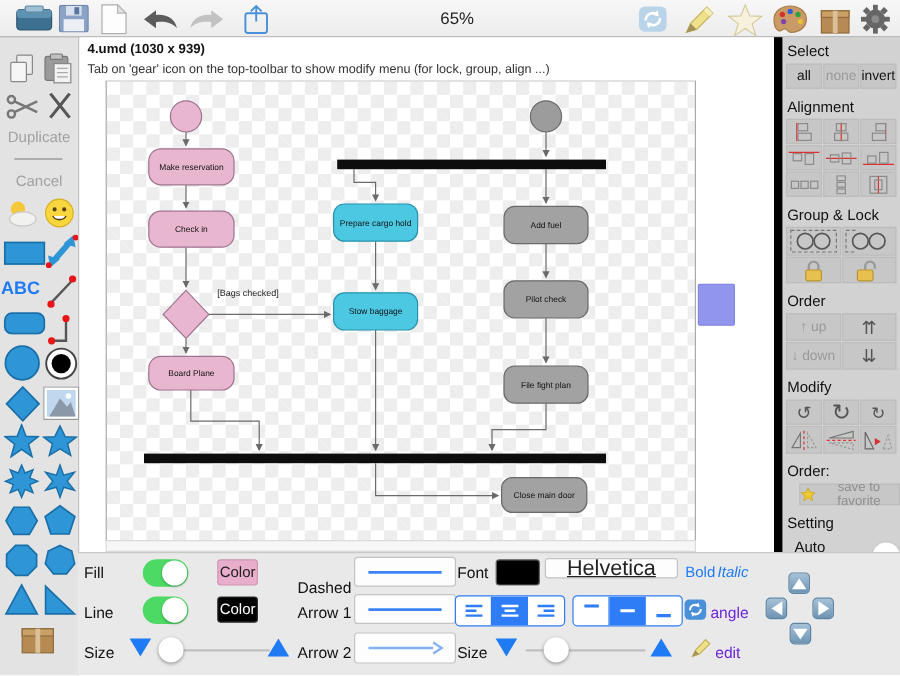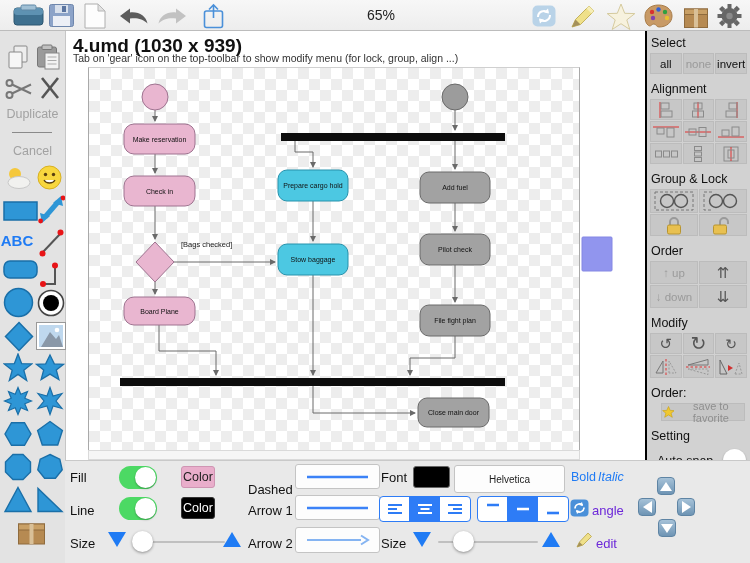--- a/index.html
+++ b/index.html
@@ -8,31 +8,31 @@
   button{font-family:"Liberation Sans",sans-serif;border:none;background:none;padding:0;margin:0;cursor:pointer;}
   
   #topbar{position:absolute;left:0;top:0;width:750px;height:30px;background:linear-gradient(#f7f7f7,#ededed);border-bottom:1px solid #bcbcbc;z-index:20;}
   #zoomlevel{position:absolute;left:345px;top:7px;width:50px;text-align:right;font-size:14px;color:#222;}
   
   #lsb{position:absolute;left:0;top:30px;width:65px;height:533px;background:#e3e3e3;border-right:1px solid #c6c6c6;border-top:1px solid #a8a8a8;z-index:15;}
   .lsb-text{position:absolute;width:65px;text-align:center;font-size:12.5px;color:#a2a2a2;}
   .abc{color:#1f7bf4;font-weight:bold;font-size:15px;}
   
   #canvas{position:absolute;left:65px;top:30px;width:580px;height:430px;background:#fff;z-index:1;}
-  #doc-title{position:absolute;left:8px;top:5px;font-size:19px;font-weight:bold;color:#111;}
+  #doc-title{position:absolute;left:8px;top:5px;font-size:11px;font-weight:bold;color:#111;}
   #doc-subtitle{position:absolute;left:8px;top:22px;font-size:10.5px;color:#333;}
   #checker{position:absolute;left:23px;top:37px;width:490px;height:383px;background-color:#fff;
     background-image:linear-gradient(45deg,#ededed 25%,transparent 25%,transparent 75%,#ededed 75%),
                      linear-gradient(45deg,#ededed 25%,transparent 25%,transparent 75%,#ededed 75%);
     background-size:22px 22px;background-position:0 0,11px 11px;
     border-left:1px solid #a9a9a9;border-right:1px solid #a9a9a9;border-top:1px solid #d0d0d0;}
   #hscroll{position:absolute;left:23px;top:420px;width:490px;height:8px;background:#f6f6f6;border:1px solid #dadada;}
   #diagram-svg{position:absolute;left:0;top:0;width:750px;height:563px;z-index:5;pointer-events:none;}
   
-  #rsb{position:absolute;left:645px;top:30px;width:105px;height:430px;background:#d2d2d2;border-left:2px solid #000000;z-index:15;padding:0;box-sizing:border-box;font-size:12.5px;color:#111;}
+  #rsb{position:absolute;left:645px;top:30px;width:105px;height:430px;background:#d2d2d2;border-left:7px solid #000000;z-index:15;padding:0;box-sizing:border-box;font-size:12.5px;color:#111;}
   .rsb-title{margin:8px 0 3px 4px;font-size:12.5px;color:#111;}
   .rgrid{display:grid;grid-gap:1px;margin:0 3px;}
   .g3{grid-template-columns:1fr 1fr 1fr;}
   .g2{grid-template-columns:1fr 1fr;}
   .rbtn{background:#c7c7c7;border:1px solid #bcbcbc;height:21px;display:flex;align-items:center;justify-content:center;font-size:11.5px;color:#111;}
   .rbtn.dis{color:#9a9a9a;}
   .rbtn.tall{height:23px;}
   .arrows{font-size:15px;color:#555;}
   .fav{display:flex;align-items:center;justify-content:center;gap:4px;background:#c7c7c7;border:1px solid #bcbcbc;height:18px;margin:2px 6px 0 14px;font-size:11px;color:#8f8f8f;width:84px;}
   .snaprow{display:flex;align-items:center;margin:6px 0 0 10px;gap:10px;}
@@ -548,21 +548,21 @@
       </div>
     <button class="colorbtn" style="left:116px;top:5px;background:#E9AECB;color:#222;border:1px solid #cf95b3;">Color</button>
     <span class="bp-lbl" style="left:183px;top:9px;margin-top:12px;">Dashed</span>
     <button class="previewbtn" style="left:230px;top:3px;">
         <svg width="65" height="6">
           <line x1="2" y1="3" x2="63" y2="3" stroke="#3b82f7" stroke-width="2.4"></line>
         </svg>
       </button>
     <span class="bp-lbl" style="left:316px;top:9px;">Font</span>
     <button class="colorbtn" style="left:348px;top:5px;width:37px;background:#000;border:1px solid #666;"></button>
-    <button class="previewbtn" style="left:389px;top:4px;width:111px;height:28px;font-size:10px;color:#222;">Helvetica</button>
+    <button class="previewbtn" style="left:389px;top:4px;width:111px;height:17px;font-size:18px;color:#222;text-decoration:underline;">Helvetica</button>
     <button class="blue-b abs" style="left:506px;top:9px;">Bold</button>
     <button class="blue-i abs" style="left:533px;top:9px;">Italic</button>
 
     <span class="bp-lbl" style="left:5px;top:42px;">Line</span>
     <div class="toggle" style="left:54px;top:36px;">
         <div class="knob"></div>
       </div>
     <button class="colorbtn" style="left:116px;top:36px;background:#000;color:#fff;border:1px solid #333;">Color</button>
     <span class="bp-lbl" style="left:183px;top:42px;">Arrow 1</span>
     <button class="previewbtn" style="left:230px;top:34px;">

